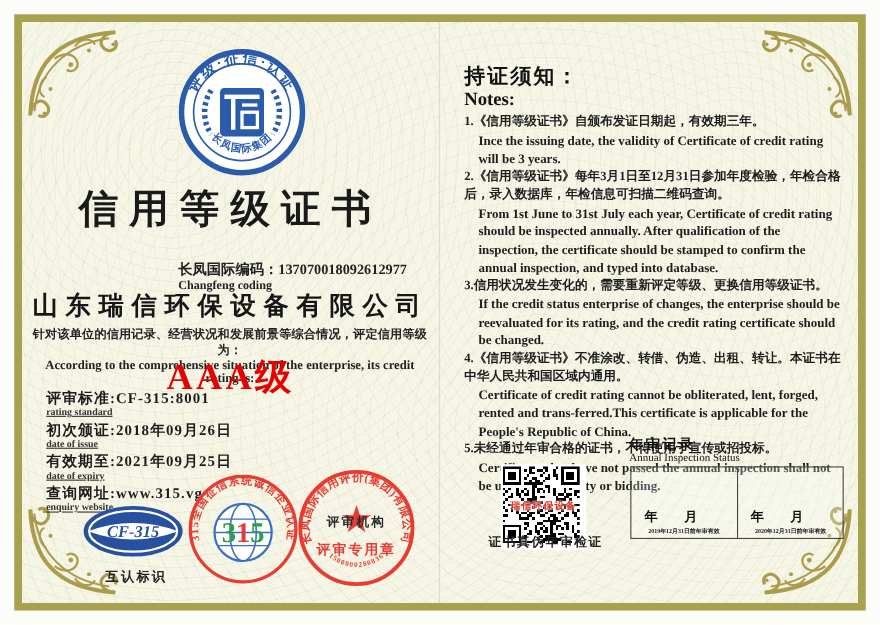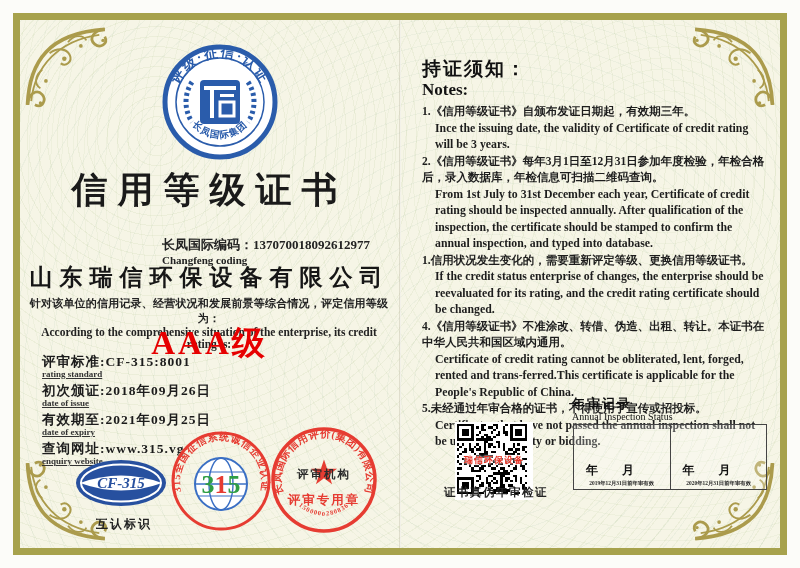--- a/index.html
+++ b/index.html
@@ -218,24 +218,24 @@
       <div class="abs notes-title-cn">持证须知：</div>
       <div class="abs notes-title-en">Notes:</div>
 
       <div class="abs notes">
         <div class="note">
           <div class="note-cn">1.《信用等级证书》自颁布发证日期起，有效期三年。</div>
           <div class="note-en">Ince the issuing date, the validity of Certificate of credit rating will be 3 years.</div>
         </div>
         <div class="note">
           <div class="note-cn">2.《信用等级证书》每年3月1日至12月31日参加年度检验，年检合格后，录入数据库，年检信息可扫描二维码查询。</div>
-          <div class="note-en">From 1st July to 31st December each year, Certificate of credit rating should be inspected annually. After qualification of the inspection, the certificate should be stamped to confirm the annual inspection, and typed into database.</div>
+          <div class="note-en">From 1st June to 31st July each year, Certificate of credit rating should be inspected annually. After qualification of the inspection, the certificate should be stamped to confirm the annual inspection, and typed into database.</div>
         </div>
         <div class="note">
-          <div class="note-cn">1.信用状况发生变化的，需要重新评定等级、更换信用等级证书。</div>
+          <div class="note-cn">3.信用状况发生变化的，需要重新评定等级、更换信用等级证书。</div>
           <div class="note-en">If the credit status enterprise of changes, the enterprise should be reevaluated for its rating, and the credit rating certificate should be changed.</div>
         </div>
         <div class="note">
           <div class="note-cn">4.《信用等级证书》不准涂改、转借、伪造、出租、转让。本证书在中华人民共和国区域内通用。</div>
           <div class="note-en">Certificate of credit rating cannot be obliterated, lent, forged, rented and trans-ferred.This certificate is applicable for the People's Republic of China.</div>
         </div>
         <div class="note">
           <div class="note-cn">5.未经通过年审合格的证书，不得使用于宣传或招投标。</div>
           <div class="note-en">Certificates that have not passed the annual inspection shall not be used for pu-blicity or bidding.</div>
         </div>

